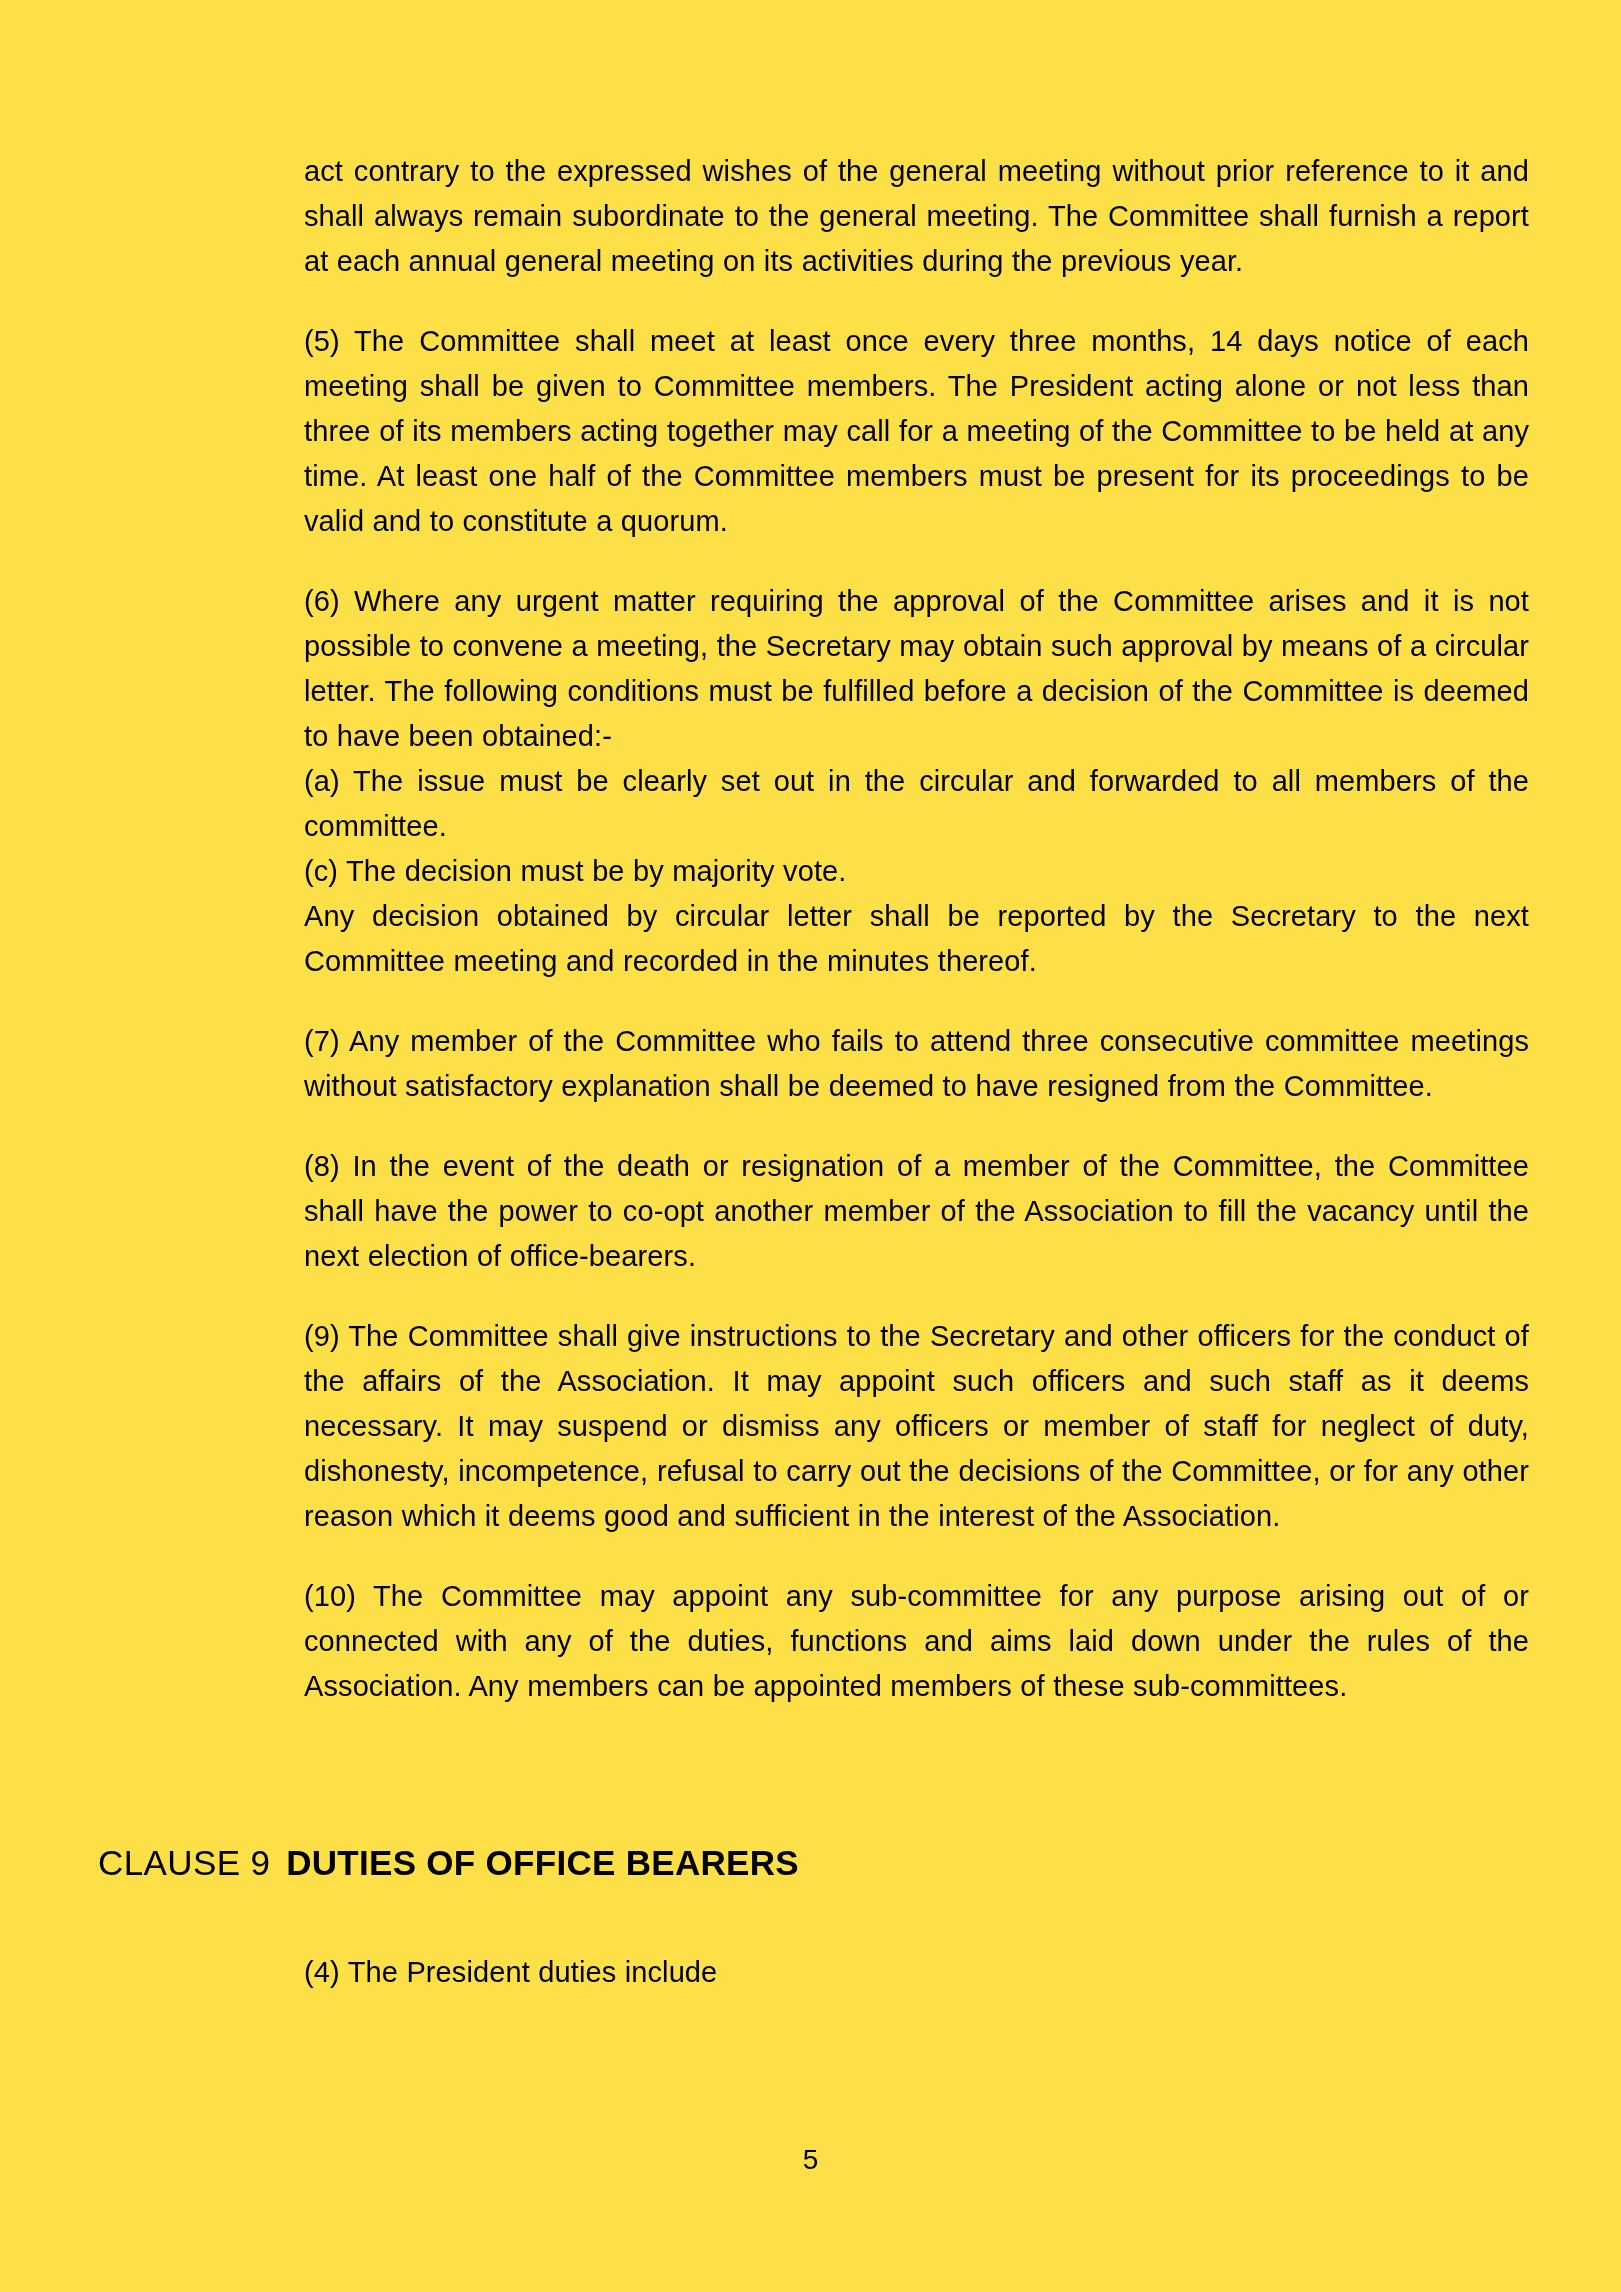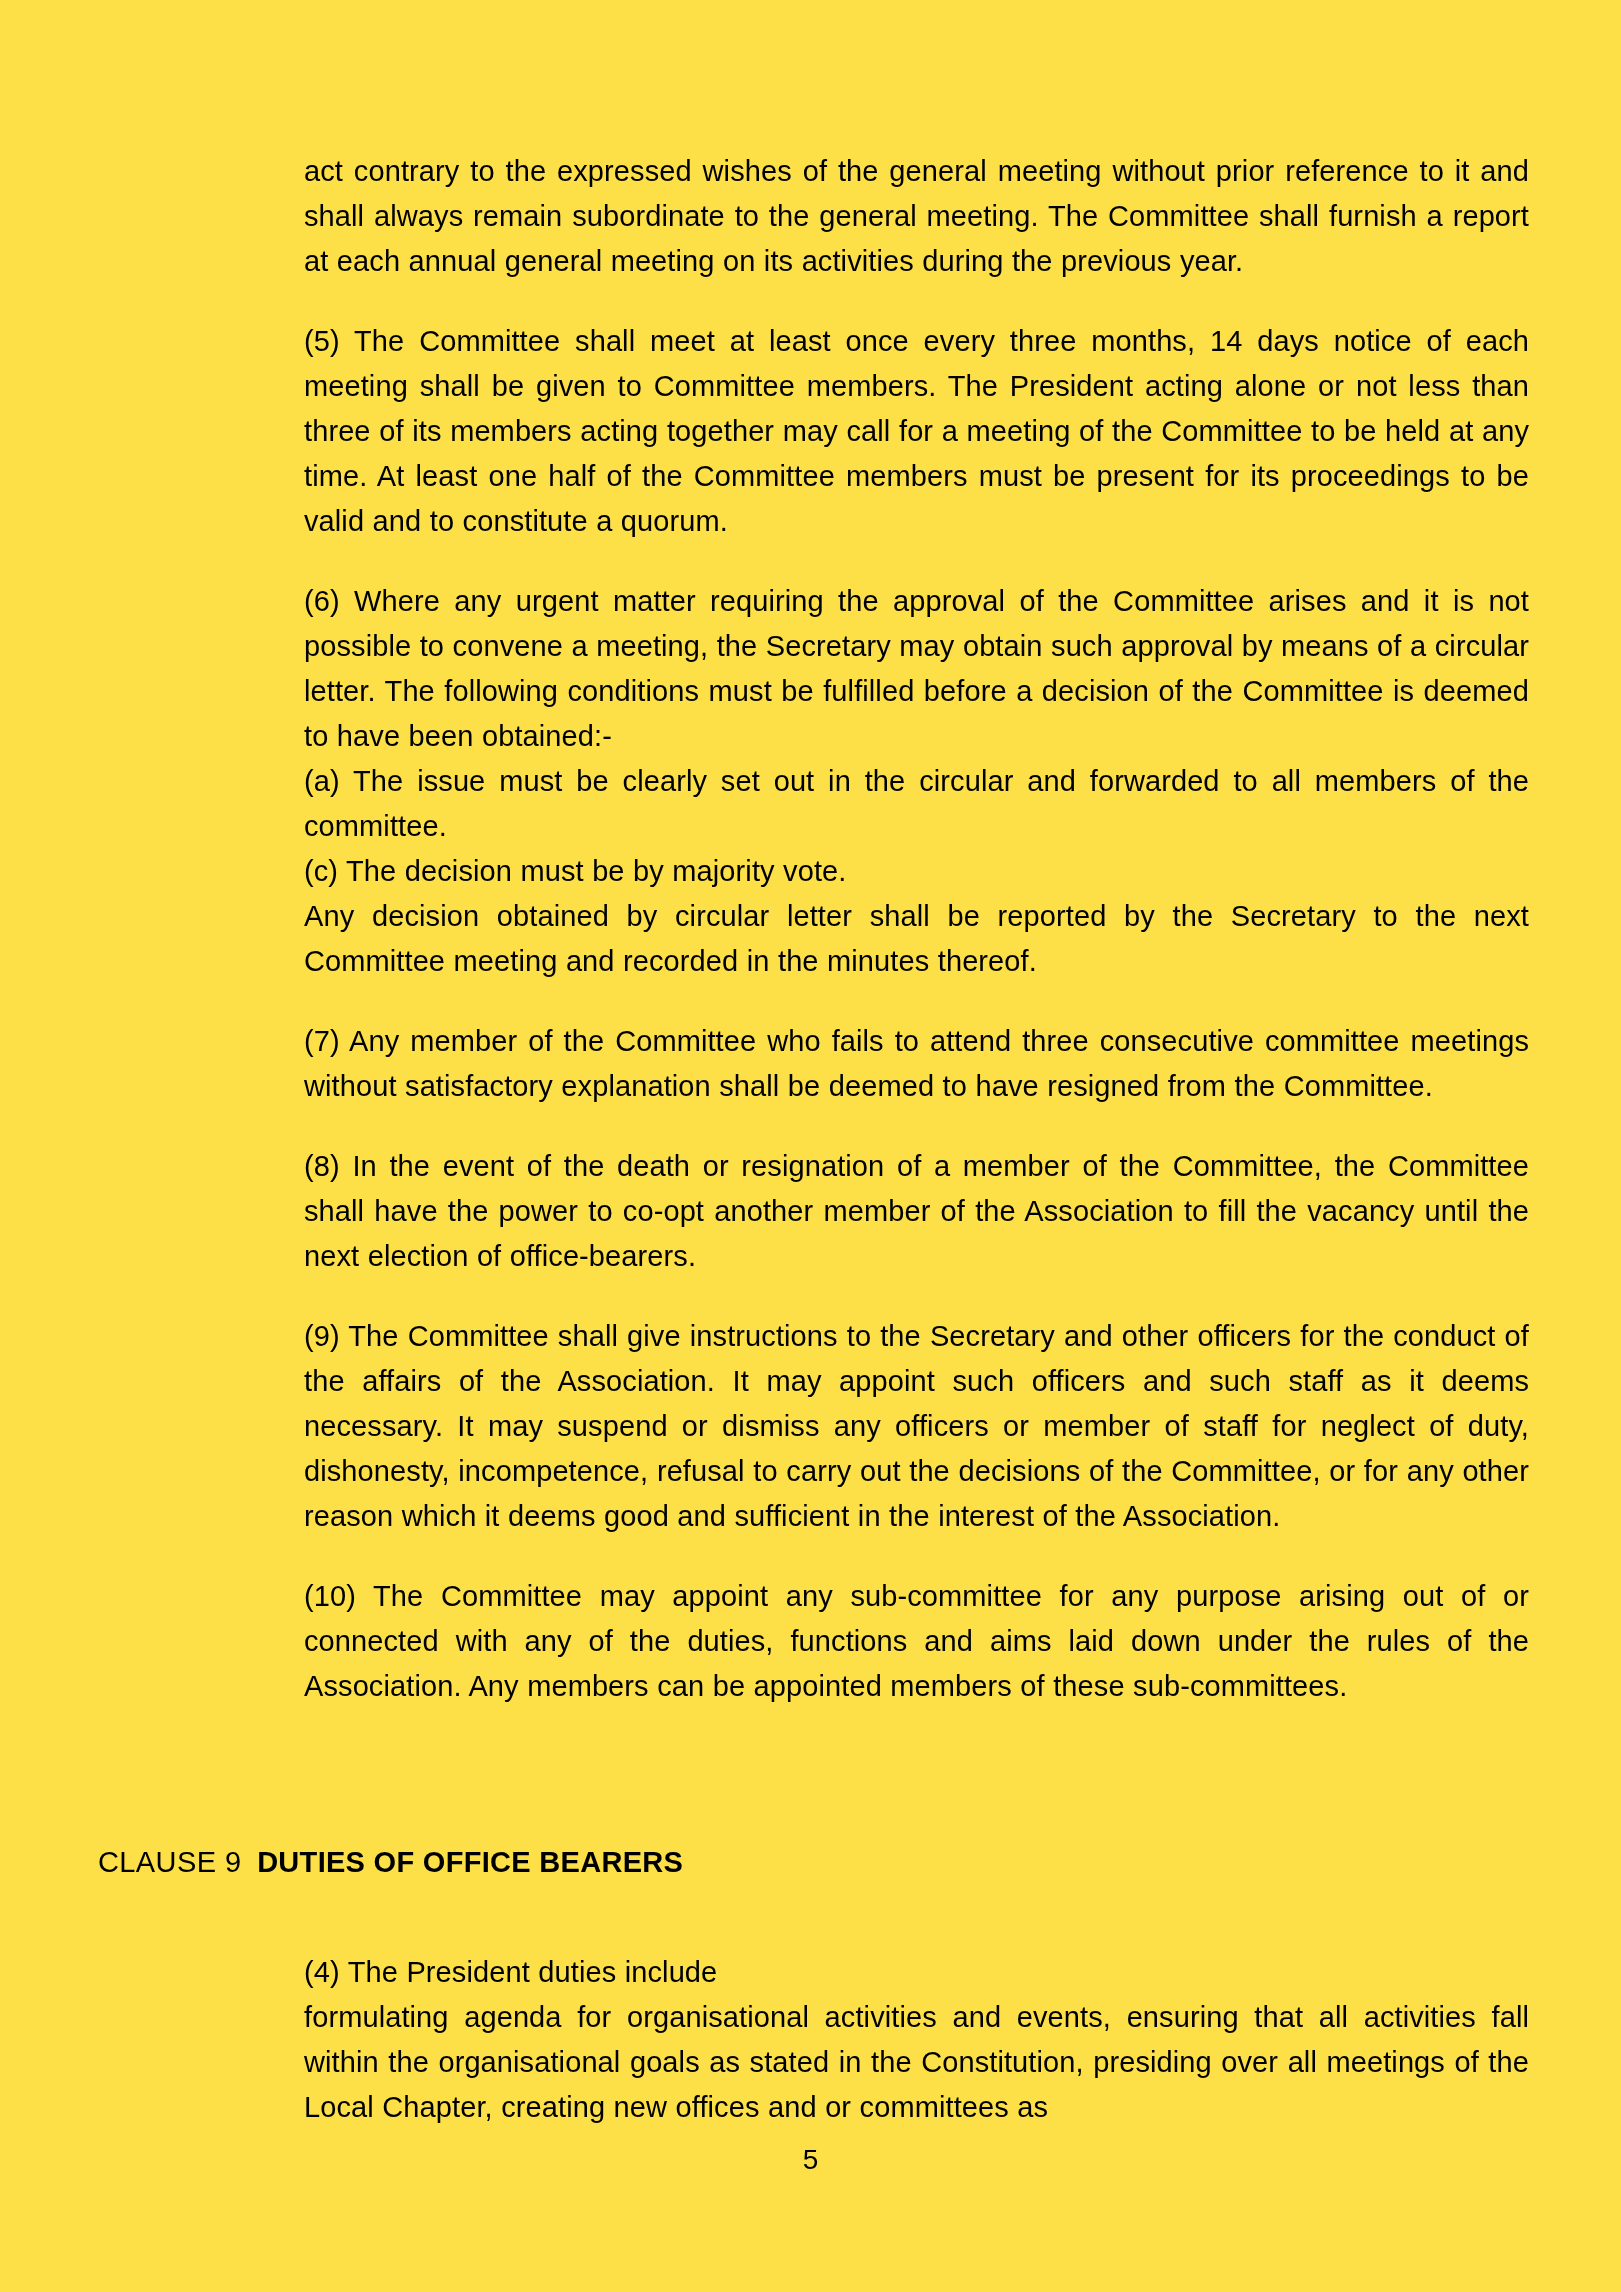--- a/index.html
+++ b/index.html
@@ -44,21 +44,21 @@
   }
   
   .nojustify {
     text-align: left;
   }
   .clause-block {
     position: absolute;
     left: 98px;
     top: 1843px;
     width: 1431px;
-    font-size: 29px;
+    font-size: 35px;
     line-height: 39px;
     white-space: nowrap;
   }
   .clause-label {
     font-weight: normal;
     letter-spacing: 0.4px;
   }
   .clause-title {
     font-weight: bold;
     letter-spacing: 0.3px;
@@ -107,19 +107,18 @@
     <p class="para">(10) The Committee may appoint any sub-committee for any purpose arising out of or connected with any of the duties, functions and aims laid down under the rules of the Association. Any members can be appointed members of these sub-committees.</p>
 
   </div>
 
   <div class="clause-block">
     <span class="clause-label">CLAUSE 9</span><span class="clause-title">DUTIES OF OFFICE BEARERS</span>
   </div>
 
   <div class="lower-content">
     <p class="para tight nojustify">(4) The President duties include</p>
-    <p class="para tight">formulating agenda for organisational activities and events, ensuring that all activities fall within the organisational goals as stated in the Constitution, presiding over all meetings of the Local Chapter, creating new offices and or committees as</p>
   </div>
 
   <div class="page-number">5</div>
 
 </div>
 
 
 </body></html>

